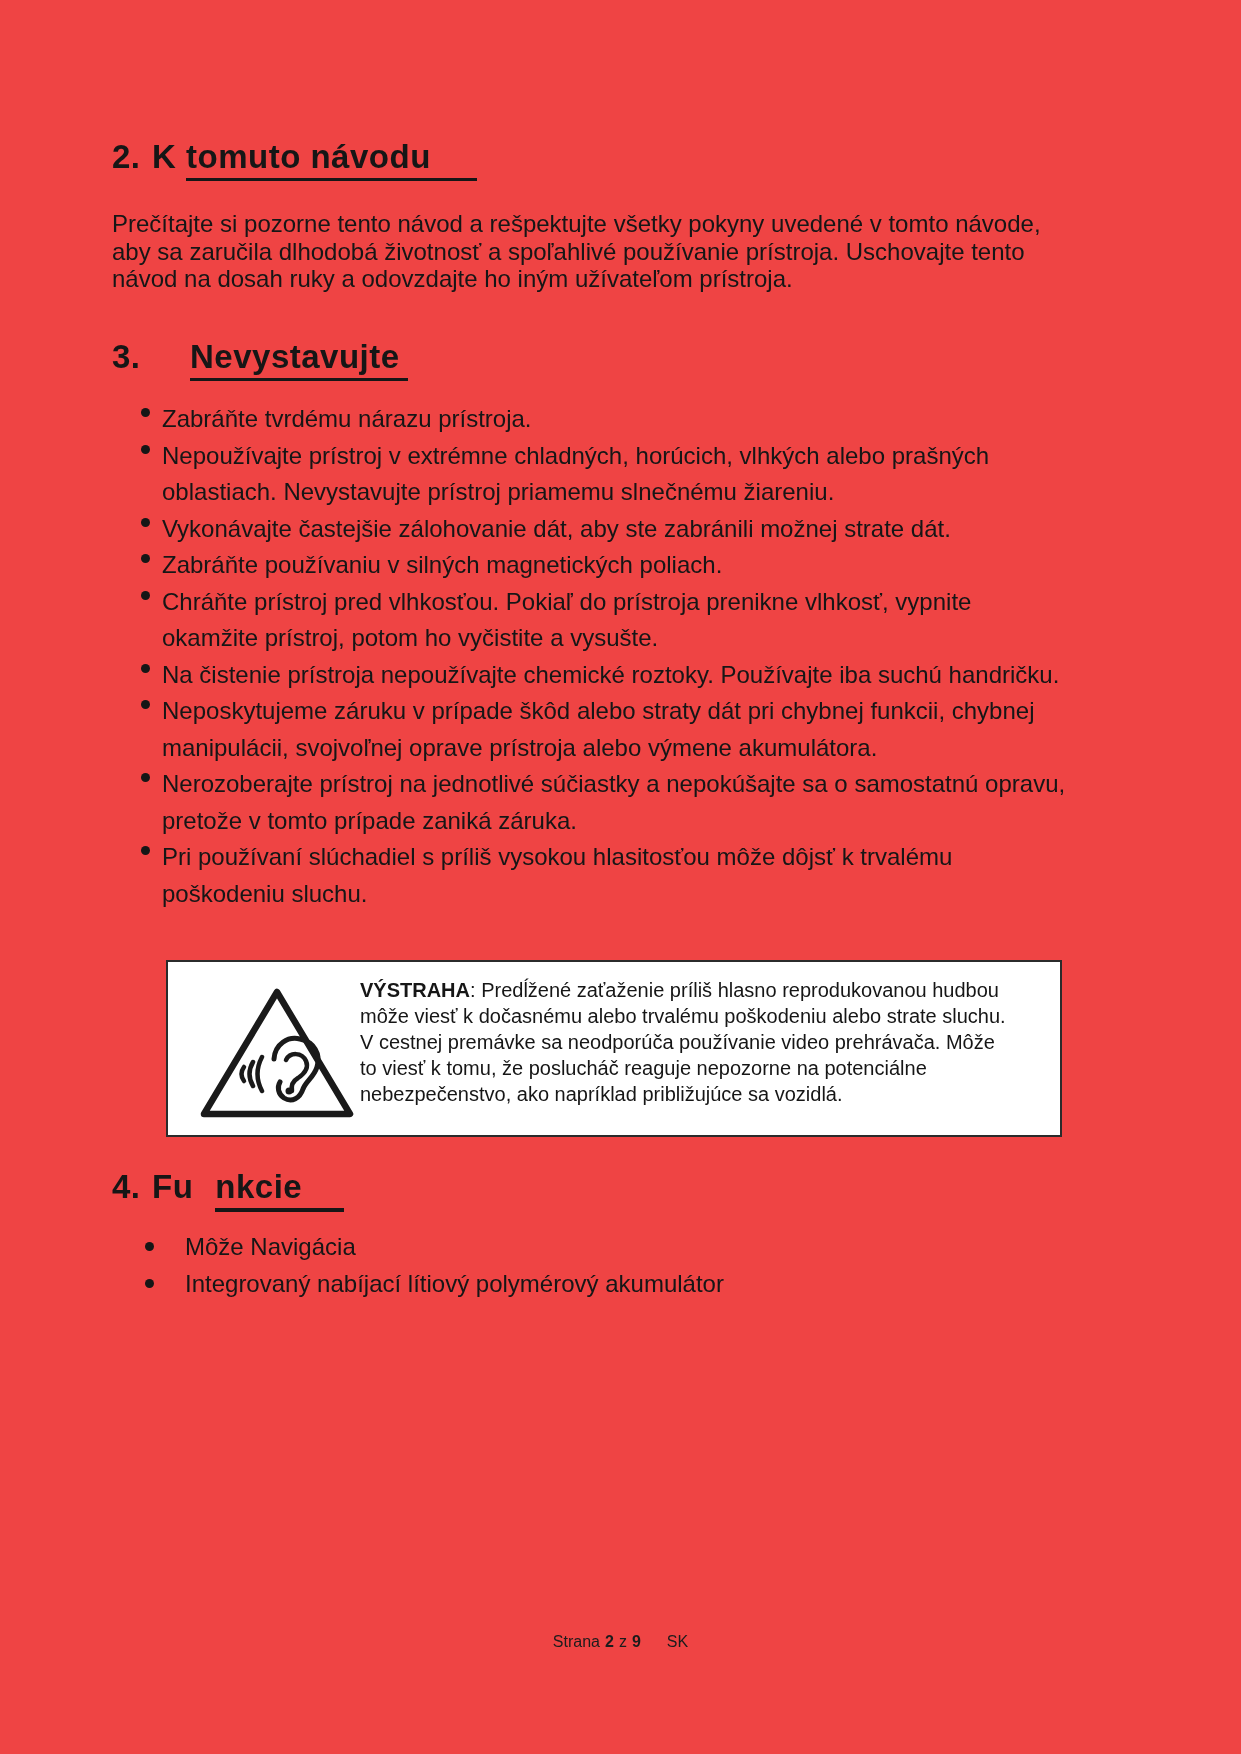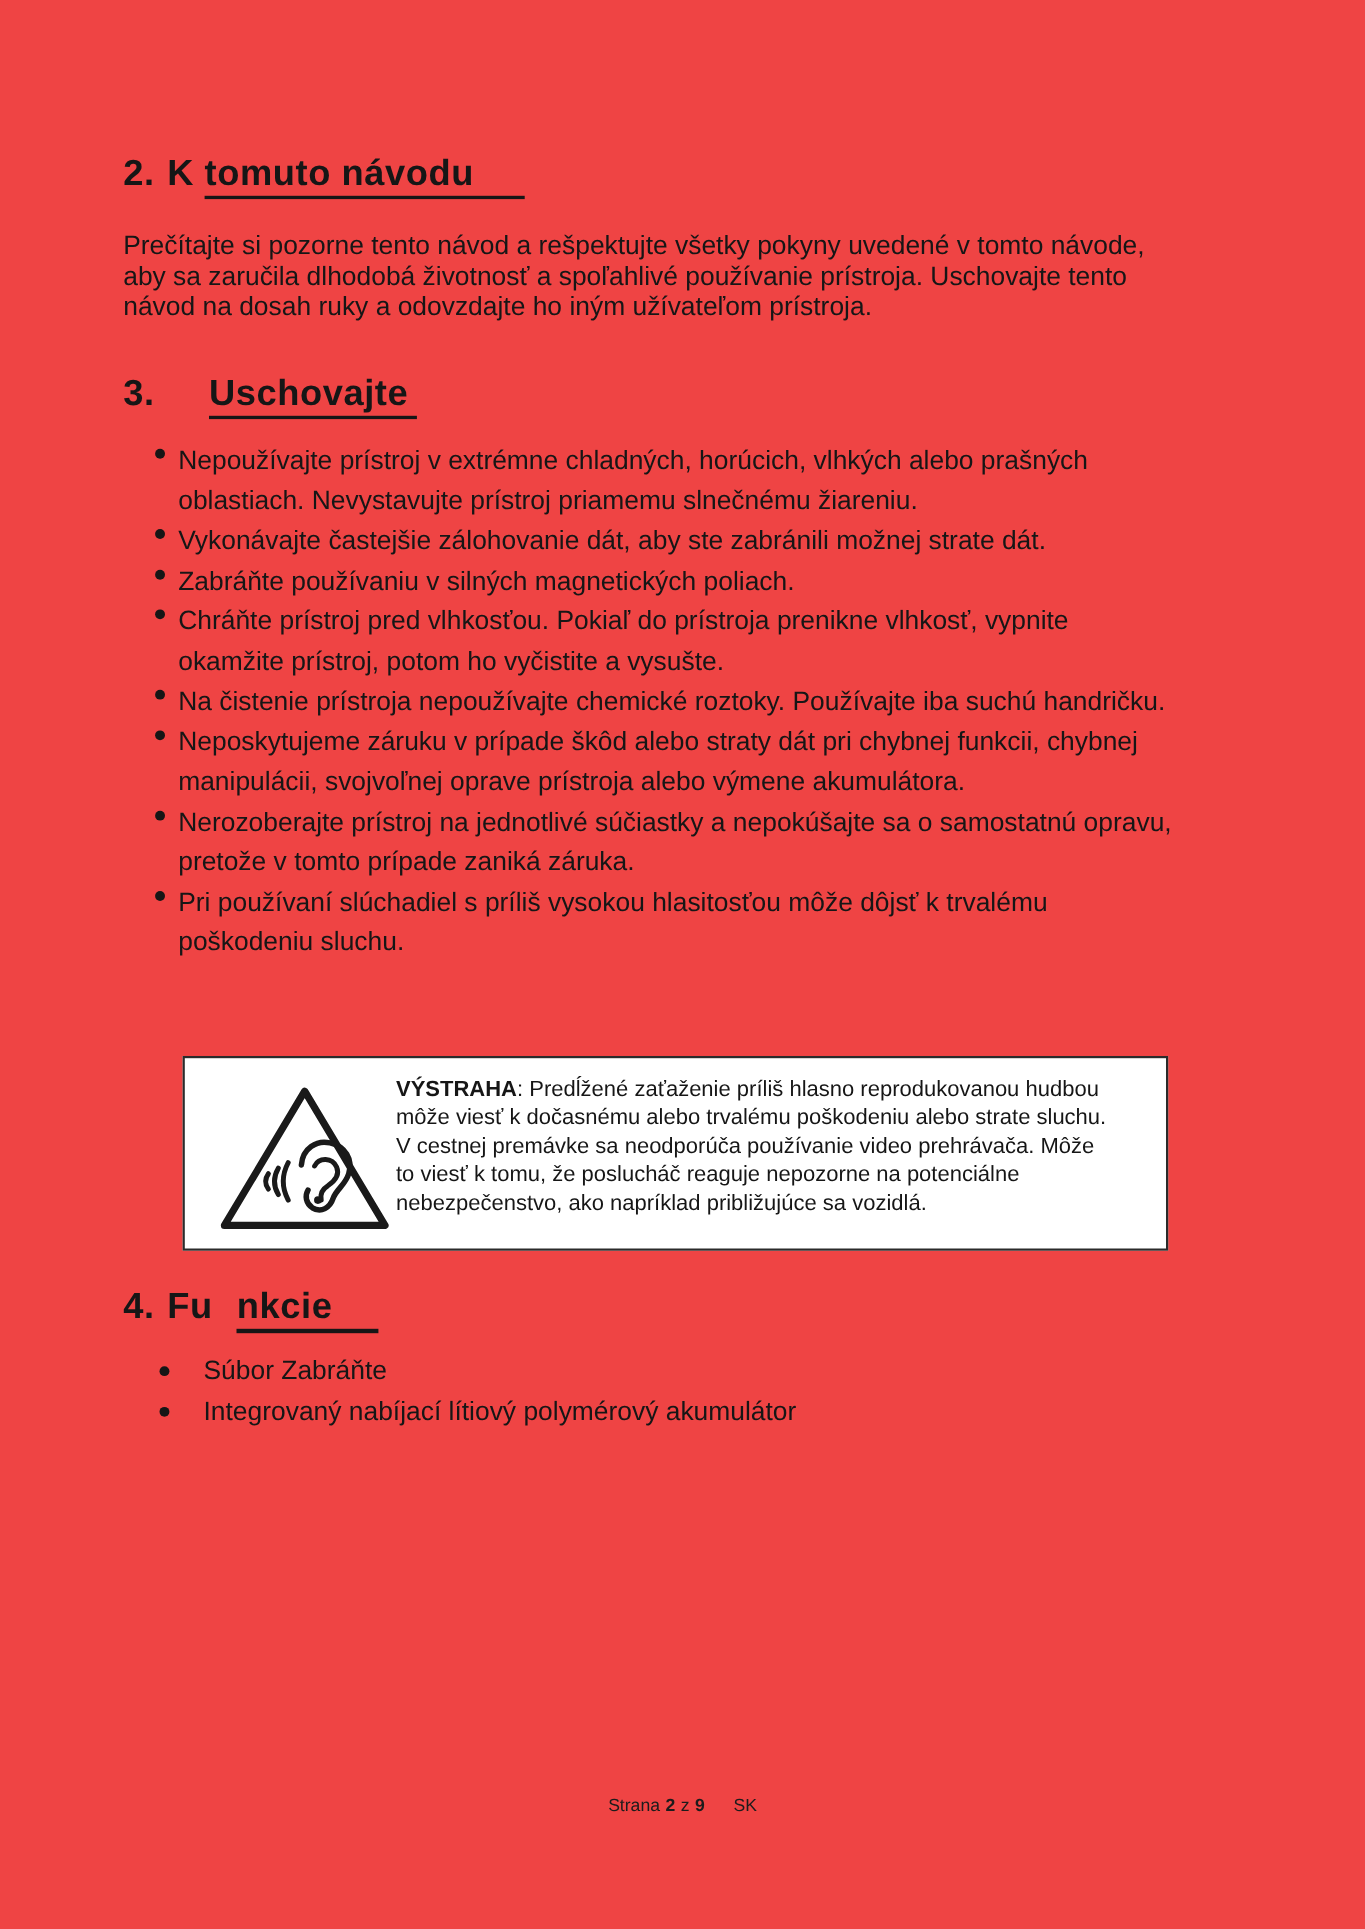--- a/index.html
+++ b/index.html
@@ -96,24 +96,28 @@
 
   <div class="heading" style="top:138px;">
     <span class="h-num num-s2">2.</span><span>K </span><span class="u u-trail-wide">tomuto návodu</span>
   </div>
 
   <div class="para">Prečítajte si pozorne tento návod a rešpektujte všetky pokyny uvedené v tomto návode,
 aby sa zaručila dlhodobá životnosť a spoľahlivé používanie prístroja. Uschovajte tento
 návod na dosah ruky a odovzdajte ho iným užívateľom prístroja.</div>
 
   <div class="heading" style="top:338px;">
-    <span class="h-num num-s3">3.</span><span class="u u-trail-small">Uschovajte</span>
+    <span class="h-num num-s3">3.</span><span class="u u-trail-small">Nevystavujte</span>
   </div>
 
   <div class="ul ul3">
+      <div class="li">
+        <span class="dot"></span>
+        <span class="li-text">Zabráňte tvrdému nárazu prístroja.</span>
+      </div>
       <div class="li">
         <span class="dot"></span>
         <span class="li-text">Nepoužívajte prístroj v extrémne chladných, horúcich, vlhkých alebo prašných
 oblastiach. Nevystavujte prístroj priamemu slnečnému žiareniu.</span>
       </div>
       <div class="li">
         <span class="dot"></span>
         <span class="li-text">Vykonávajte častejšie zálohovanie dát, aby ste zabránili možnej strate dát.</span>
       </div>
       <div class="li">
@@ -167,21 +171,21 @@
     </div>
   </div>
 
   <div class="heading" style="top:1168px;">
     <span class="h-num num-s4">4.</span><span>Fu</span><span class="u u-trail-mid">nkcie</span>
   </div>
 
   <div class="ul ul4">
       <div class="li">
         <span class="dot"></span>
-        <span class="li-text">Súbor Zabráňte</span>
+        <span class="li-text">Môže Navigácia</span>
       </div>
       <div class="li">
         <span class="dot"></span>
         <span class="li-text">Integrovaný nabíjací lítiový polymérový akumulátor</span>
       </div>
     </div>
 
   <div class="footer">
     <span>Strana</span>
       <span class="sp"></span>

